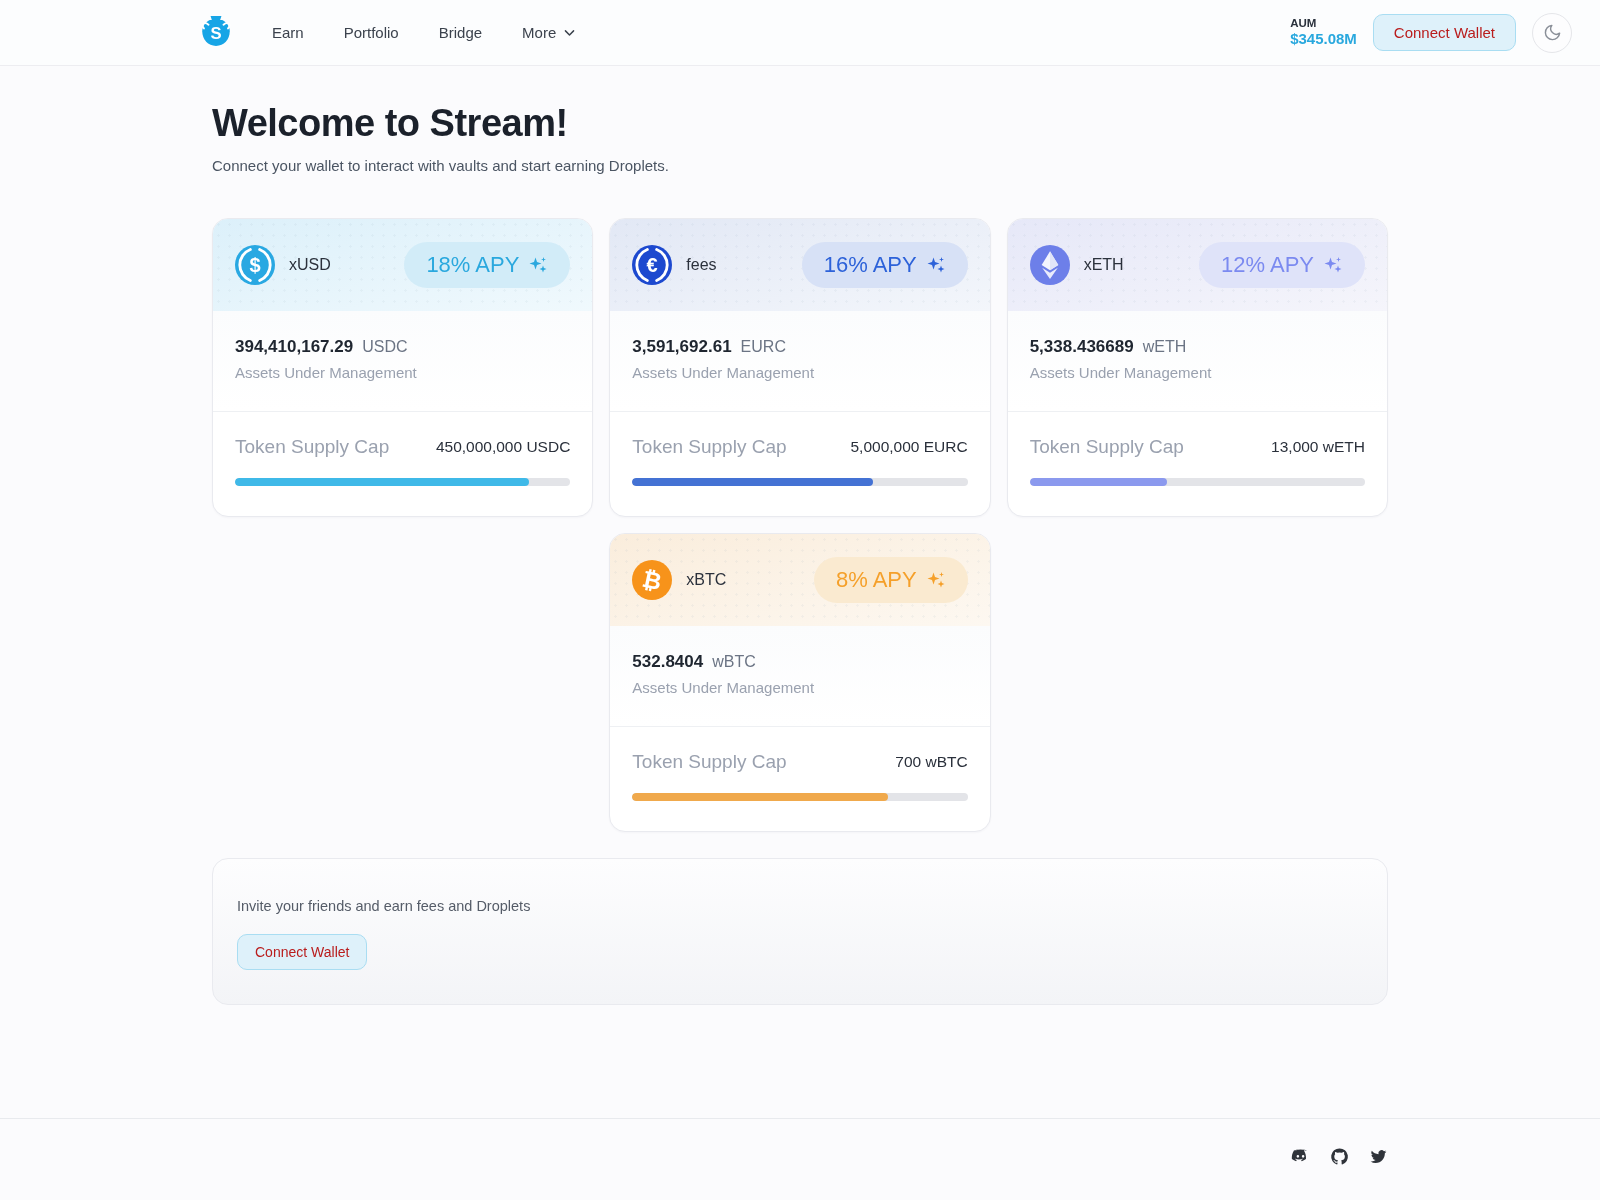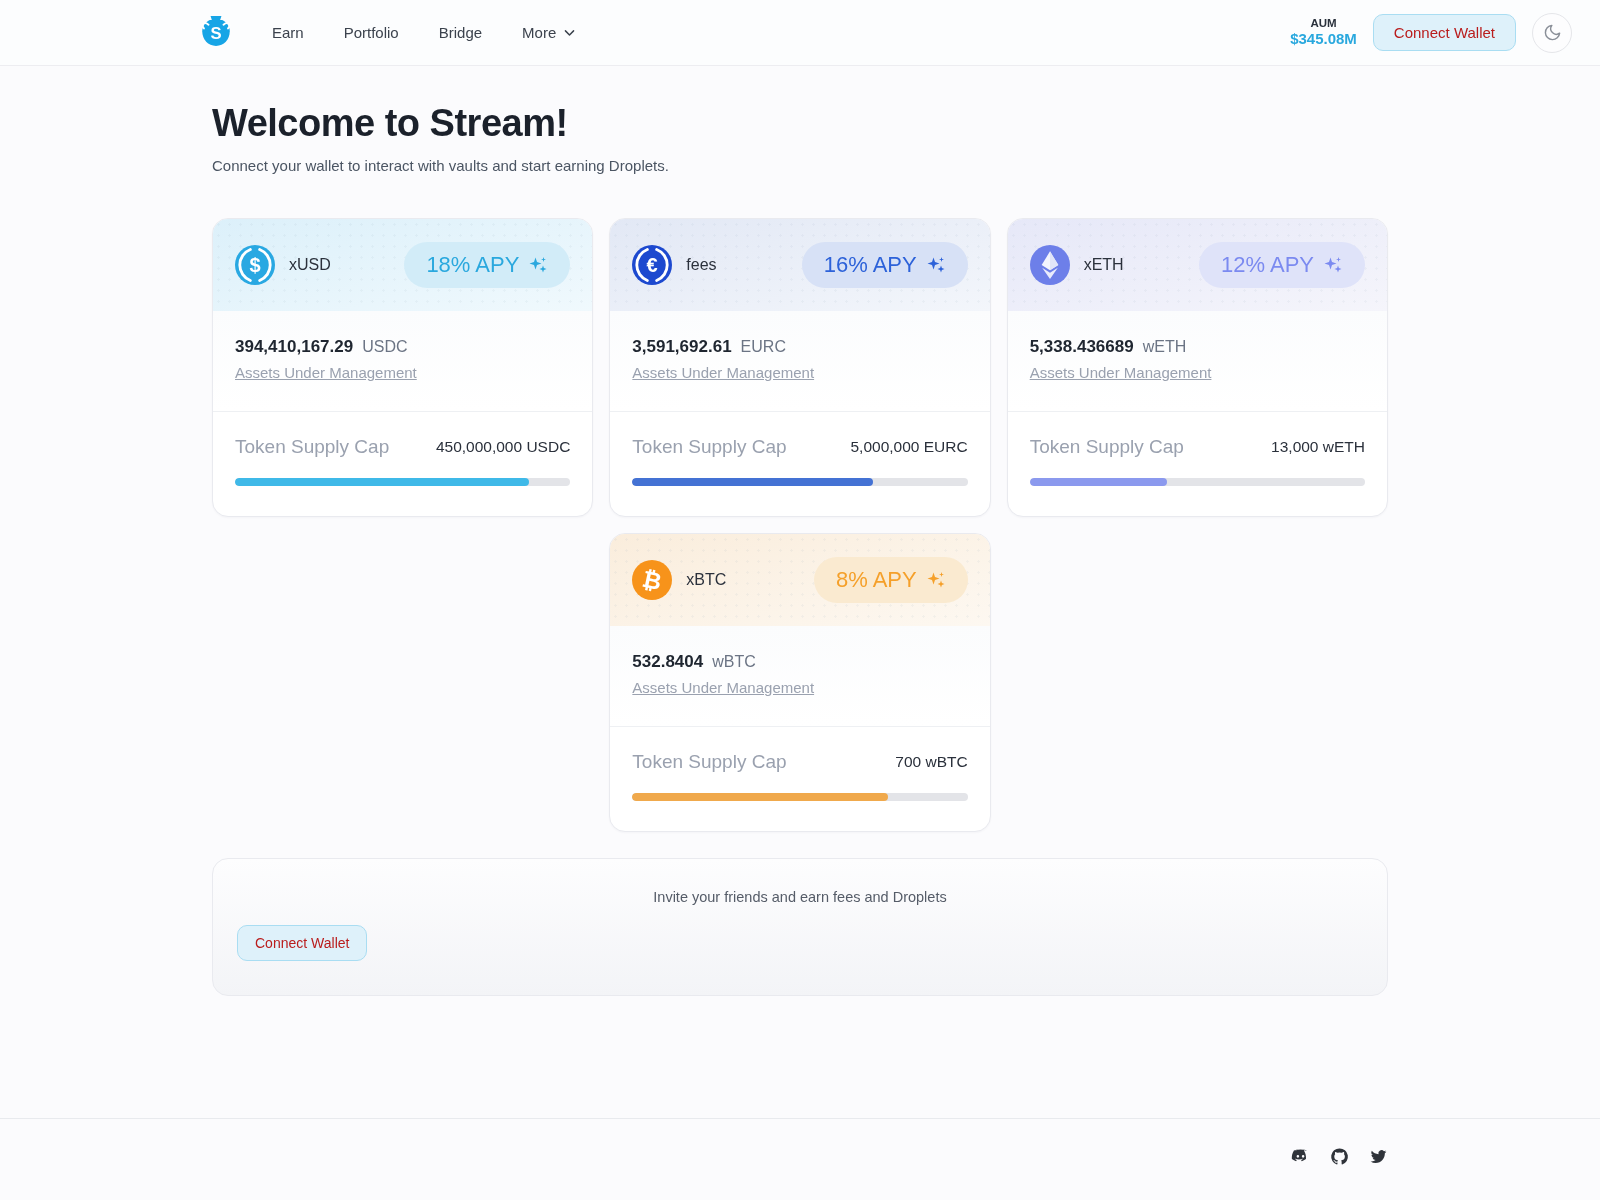--- a/index.html
+++ b/index.html
@@ -15,21 +15,21 @@
   .topbar {
     height:66px; background:#fcfdfe;
     border-bottom:1px solid #ededf1;
     display:flex; align-items:center;
     padding:0 28px 0 196px;
   }
   .logo-btn { display:flex; align-items:center; cursor:pointer; margin-right:36px; }
   .nav { display:flex; align-items:center; gap:40px; }
   .nav-item { font-size:15px; color:#3b424d; cursor:pointer; display:flex; align-items:center; gap:7px; }
   .topbar-right { margin-left:auto; display:flex; align-items:center; gap:16px; }
-  .aum-block { text-align:center; line-height:1.25; }
+  .aum-block { line-height:1.25; }
   .aum-label { font-size:11.5px; font-weight:bold; color:#2a313c; }
   .aum-value { font-size:15px; font-weight:bold; color:#29a8de; }
   .btn-connect {
     background:#def1fa; border:1px solid #a9ddf2; color:#b91c1c;
     font-size:15px; font-family:inherit; padding:9px 20px; border-radius:10px; cursor:pointer;text-align:center;
   }
   .theme-btn {
     width:40px; height:40px; border-radius:50%;
     background:#fdfdfe; border:1px solid #e5e6ea;
     display:flex; align-items:center; justify-content:center; cursor:pointer; color:#8a8f98;
@@ -67,38 +67,38 @@
     display:inline-flex; align-items:center; gap:9px;
     padding:10px 22px; border-radius:999px;
     background:var(--badge-bg); color:var(--badge-text);
     font-size:22px;
   }
   .apy-pill svg { width:20px; height:20px; }
   .vault-body { padding:26px 22px 30px; background:linear-gradient(180deg,#fbfcfd,#ffffff); }
   .aum-line { display:flex; align-items:baseline; gap:9px; }
   .aum-num { font-size:17px; font-weight:bold; color:#1f2630; }
   .aum-unit { font-size:16px; color:#6b7484; }
-  .aum-caption { margin-top:7px; font-size:15px; color:#9aa1af;text-decoration:underline; }
+  .aum-caption { margin-top:7px; font-size:15px; color:#9aa1af; }
   .vault-foot { border-top:1px solid #eef0f3; padding:24px 22px 30px; margin-top:auto; }
   .cap-row { display:flex; justify-content:space-between; align-items:center; }
   .cap-label { font-size:19px; color:#9aa1af; }
   .cap-value { font-size:15.5px; color:#2a303b; }
   .bar-track {
     margin-top:20px; height:8px; border-radius:999px; background:#e3e4e8; overflow:hidden;
   }
   .bar-fill { height:100%; border-radius:999px; background:var(--bar); }
   
   .referral {
     margin-top:26px;
     border:1px solid #e9eaef; border-radius:16px;
     background:linear-gradient(180deg,#fdfdfe,#f3f4f7);
     padding:30px 24px 34px;
   }
   .referral-title { font-size:20px; font-weight:bold; color:#1d222b; }
-  .referral-sub { font-size:14.5px; color:#555c68;text-align:center; }
+  .referral-sub { margin-top:9px; font-size:14.5px; color:#555c68; }
   .btn-connect.small { margin-top:20px; font-size:14px; padding:9px 17px; }
   
   .site-footer {
     margin-top:auto;
     border-top:1px solid #e8eaee;
     padding:28px 0 34px;
   }
   .footer-inner { display:flex; justify-content:flex-end; align-items:center; gap:20px; }
   .social-btn { cursor:pointer; color:#2f333a; display:flex; }
   .social-btn svg { width:19px; height:19px; fill:currentColor; }

